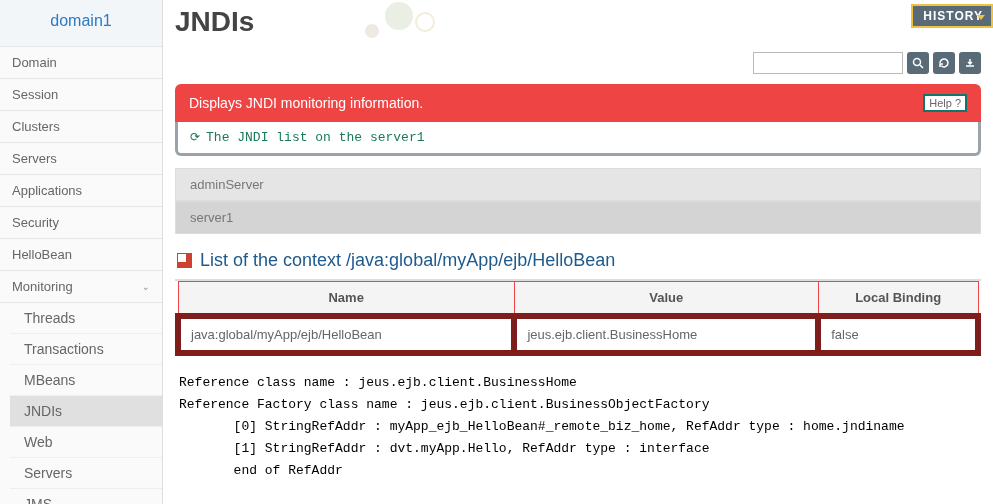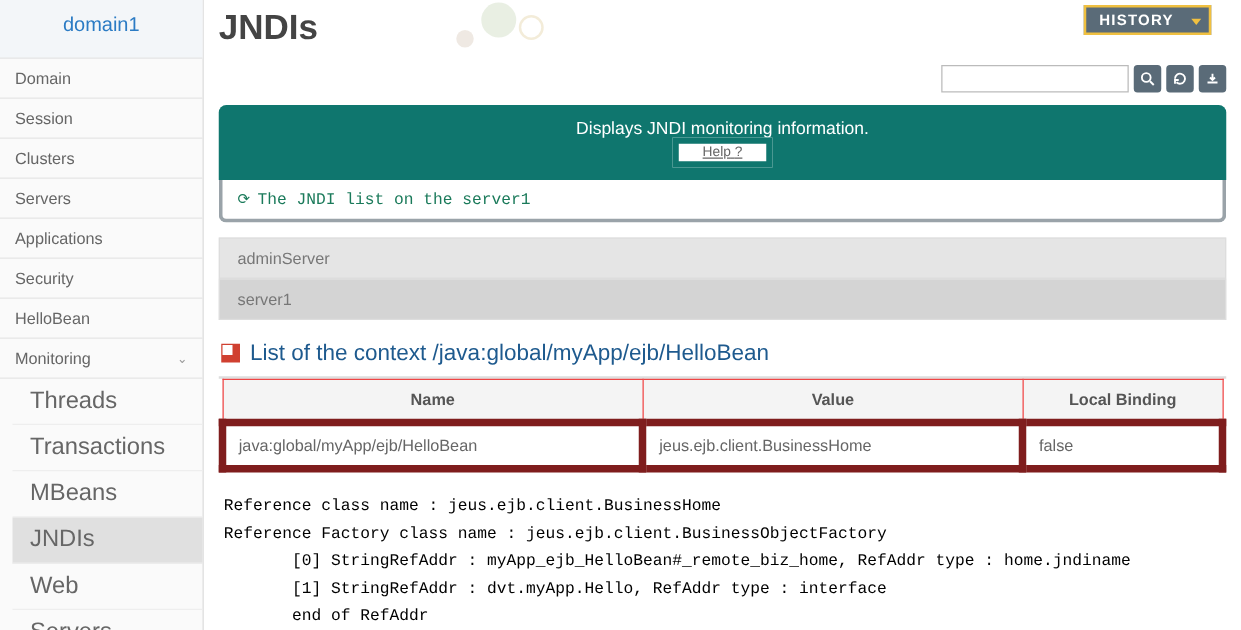--- a/index.html
+++ b/index.html
@@ -3,37 +3,37 @@
 <meta charset="utf-8">
 <style>
 * { box-sizing: border-box; margin: 0; padding: 0; }
 body { font-family: Arial, sans-serif; font-size: 13px; color: #333; background: #fff; width: 993px; }
 .layout { display: flex; }
 .sidebar { width: 163px; background: #fafafa; border-right: 1px solid #ddd; }
 .domain-title { text-align: center; padding: 12px 0 16px; color: #2b7bc4; font-weight: normal; font-size: 16px; border-bottom: 1px solid #e5e5e5; background: #f3f6f9; }
 .nav-item { padding: 8px 12px; border-bottom: 1px solid #e5e5e5; color: #666; cursor: pointer; font-size: 13px; }
 .nav-item.exp { display: flex; justify-content: space-between; align-items: center; }
 .sub-nav { margin-left: 10px; }
-.sub-nav .nav-item { padding: 7px 14px; font-size: 19px; border-bottom: 1px solid #eee; }
+.sub-nav .nav-item { padding: 7px 14px; font-size: 14px; border-bottom: 1px solid #eee; }
 .sub-nav .nav-item.active { background: #e0e0e0; }
 .main { flex: 1; padding: 0 0 0 12px; position: relative; }
-.history-btn { position: absolute; right: 24px; top: 4px; background: #5a6b78; color: #fff; font-weight: bold; font-size: 12px; padding: 3px 28px 3px 10px; border: 2px solid #f0c040; cursor: pointer; letter-spacing: 1px; }
+.history-btn { position: absolute; right: 0; top: 4px; background: #5a6b78; color: #fff; font-weight: bold; font-size: 12px; padding: 3px 8px 3px 10px; border: 2px solid #f0c040; cursor: pointer; letter-spacing: 1px; }
 .history-btn::after { content: ""; position: absolute; right: 6px; top: 9px; border-left: 4px solid transparent; border-right: 4px solid transparent; border-top: 5px solid #f0c040; }
 .page-title { font-size: 28px; color: #444; padding: 6px 0 10px; font-weight: bold; position: relative; }
 .bubbles { position: absolute; left: 80px; top: 0; width: 180px; height: 40px; pointer-events: none; }
 .bubble { position: absolute; border-radius: 50%; opacity: 0.4; }
 .b1 { width: 28px; height: 28px; background: #c8d8b8; left: 130px; top: 2px; }
 .b2 { width: 14px; height: 14px; background: #d8c8b8; left: 110px; top: 24px; }
 .b3 { width: 20px; height: 20px; border: 2px solid #e0d0a0; left: 160px; top: 12px; background: transparent; }
 .search-bar { display: flex; justify-content: flex-end; gap: 4px; padding: 4px 12px 10px 0; }
 .search-input { width: 150px; height: 22px; border: 1px solid #bbb; padding: 2px 4px; font-size: 12px; }
 .icon-btn { width: 22px; height: 22px; background: #5a6b78; border-radius: 3px; display: flex; align-items: center; justify-content: center; cursor: pointer; color: #fff; font-size: 11px; }
 .info-panel { margin: 0 12px 12px 0; }
-.info-header { background: #0f766e; color: #fff; padding: 10px 14px; font-size: 14px; display: flex; justify-content: space-between; align-items: center; border-radius: 6px 6px 0 0; flex-direction: column; }
-.help-btn { background: #fff; color: #666; border: 5px solid #0f766e; font-size: 11px; padding: 1px 19px; cursor: pointer; text-decoration: underline; }
+.info-header { background: #ef4444; color: #fff; padding: 10px 14px; font-size: 14px; display: flex; justify-content: space-between; align-items: center; border-radius: 6px 6px 0 0; }
+.help-btn { background: #fff; color: #666; border: 2px solid #0f766e; font-size: 11px; padding: 1px 4px; cursor: pointer; }
 .info-body { background: #fff; border: 3px solid #9aa3a9; border-top: none; padding: 8px 12px; font-family: "Courier New", monospace; color: #1a7a5a; font-size: 13px; border-radius: 0 0 6px 6px; display: flex; align-items: center; gap: 6px; }
 .refresh-icon { color: #1a7a5a; font-size: 12px; }
 .server-tabs { margin: 0 12px 8px 0; }
 .server-tab { background: #e5e5e5; color: #777; padding: 8px 14px; border: 1px solid #ddd; font-size: 13px; }
 .server-tab.active { background: #d4d4d4; }
 .section-title { display: flex; align-items: center; gap: 8px; color: #1e5a8e; font-size: 18px; font-weight: normal; padding: 8px 0 8px 2px; border-bottom: 2px solid #ddd; margin-right: 12px; }
 .sq-icon { width: 15px; height: 15px; background: #d04030; position: relative; }
 .sq-icon::after { content: ""; position: absolute; width: 8px; height: 8px; background: #fff; left: 1px; top: 1px; }
 .data-table { width: calc(100% - 12px); border-collapse: collapse; margin-top: 0; }
 .data-table th { background: #f4f4f4; border: 1px solid #ef4444; padding: 8px; font-weight: bold; color: #555; font-size: 13px; }

